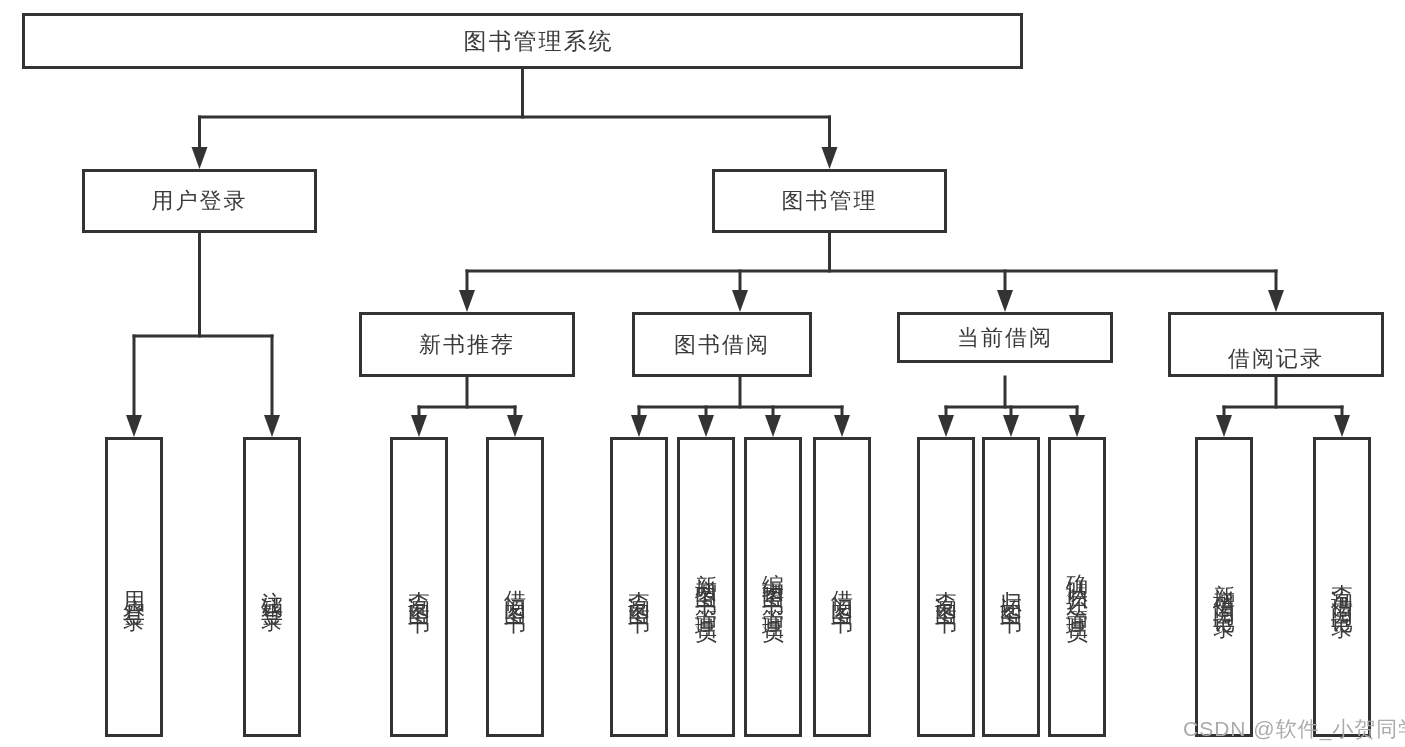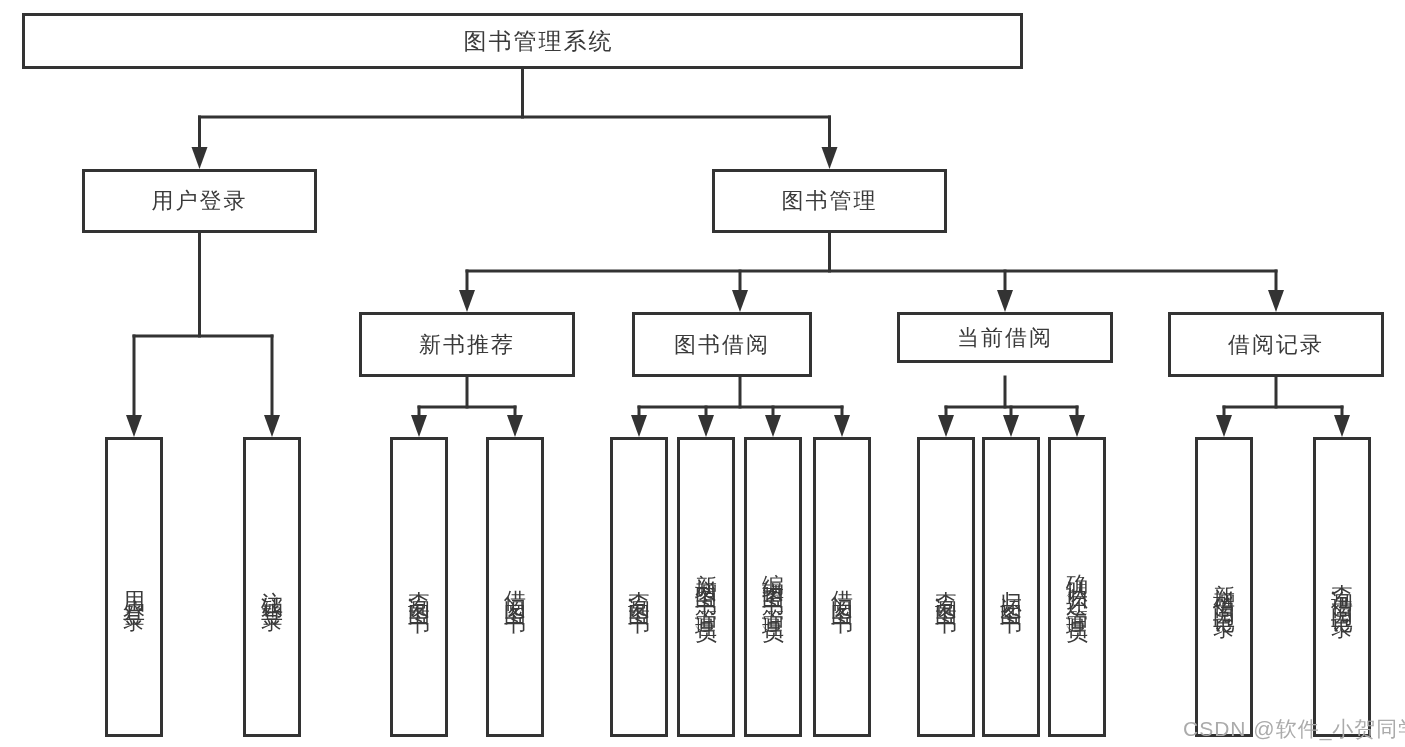--- a/index.html
+++ b/index.html
@@ -153,21 +153,21 @@
 
   <div class="box" style="left:712px; top:169px; width:235px; height:64px;">
     <span class="label">图书管理</span>
   </div>
   <div class="box" style="left:632px; top:312px; width:180px; height:65px;">
     <span class="label">图书借阅</span>
   </div>
   <div class="box" style="left:897px; top:312px; width:216px; height:51px;">
     <span class="label">当前借阅</span>
   </div>
-  <div class="box" style="left:1168px; top:312px; width:216px; height:65px;">
+  <div class="box" style="left:1168px; top:312px; width:216px; height:65px;align-items:flex-end;">
     <span class="label">借阅记录</span>
   </div>
 
   <div class="box vert" style="left:105px;">
     <span class="label">用户登录</span>
   </div>
   <div class="box vert" style="left:243px;">
     <span class="label">注销登录</span>
   </div>
 

